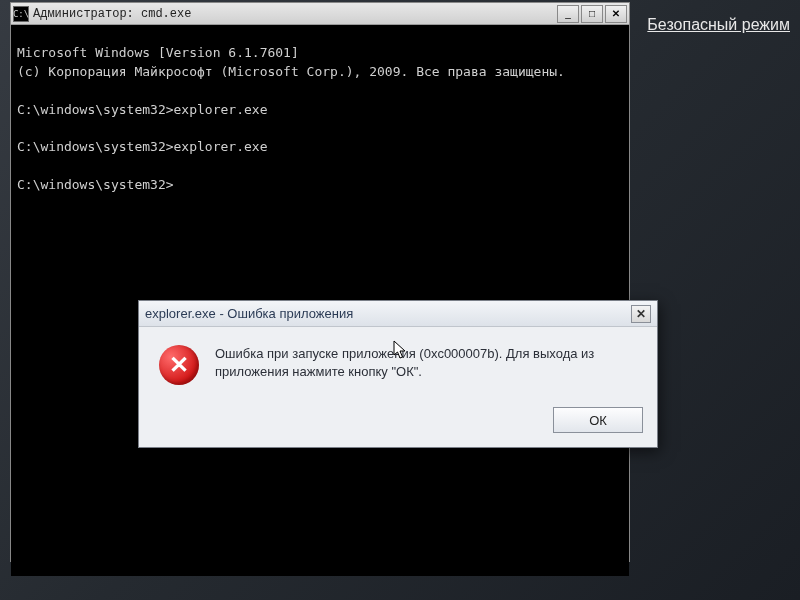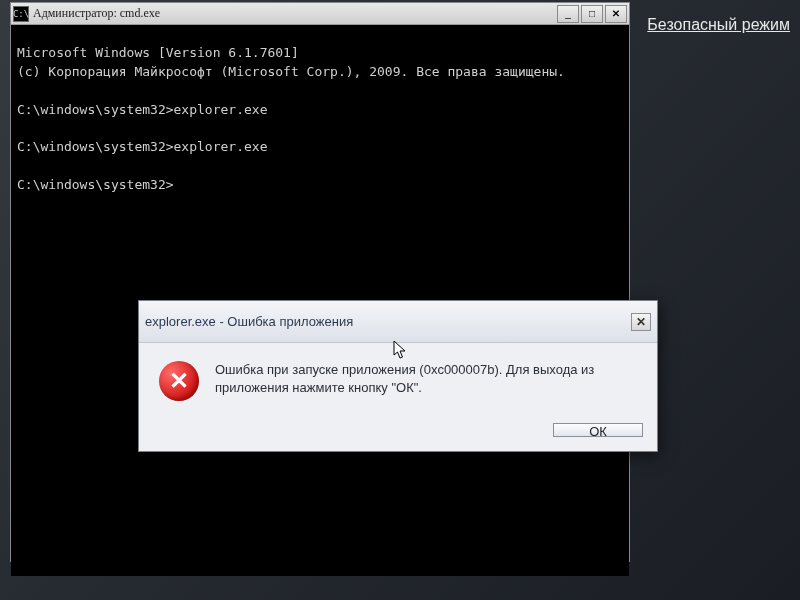--- a/index.html
+++ b/index.html
@@ -54,21 +54,21 @@
       align-items: center;
       justify-content: center;
       color: #ccc;
       font-size: 9px;
       font-family: monospace;
     }
     .cmd-title {
       flex: 1;
       font-size: 12px;
       color: #222;
-      font-family: Liberation Serif, serif;
+      font-family: Liberation Mono, monospace;
     }
     .cmd-winbuttons {
       display: flex;
       gap: 2px;
     }
     .winbtn {
       width: 22px;
       height: 18px;
       background: linear-gradient(#f0f0f0, #d0d0d0);
       border: 1px solid #888;
@@ -96,21 +96,21 @@
     .dialog {
       position: absolute;
       top: 300px;
       left: 138px;
       width: 520px;
       background: #eef0f3;
       border: 1px solid #7a7f88;
       box-shadow: 2px 4px 14px rgba(0,0,0,.55);
     }
     .dialog-titlebar {
-      height: 42px;
+      height: 26px;
       background: linear-gradient(#f3f5f8, #dde2e9);
       display: flex;
       align-items: center;
       padding: 0 6px;
       border-bottom: 1px solid #c0c5cc;
     }
     .dialog-title {
       flex: 1;
       font-size: 13px;
       color: #2b3b55;
@@ -158,21 +158,21 @@
       font-family: Tahoma, sans-serif;
       line-height: 1.4;
     }
     .dialog-footer {
       display: flex;
       justify-content: flex-end;
       padding: 8px 14px 14px 14px;
     }
     .ok-button {
       min-width: 90px;
-      height: 14px;
+      height: 26px;
       background: linear-gradient(#fdfdfe, #e2e6ec);
       border: 1px solid #8a909a;
       font-size: 13px;
       font-family: Tahoma, sans-serif;
       cursor: pointer;
       color: #222;
     }
     .cursor {
       position: absolute;
       top: 340px;

